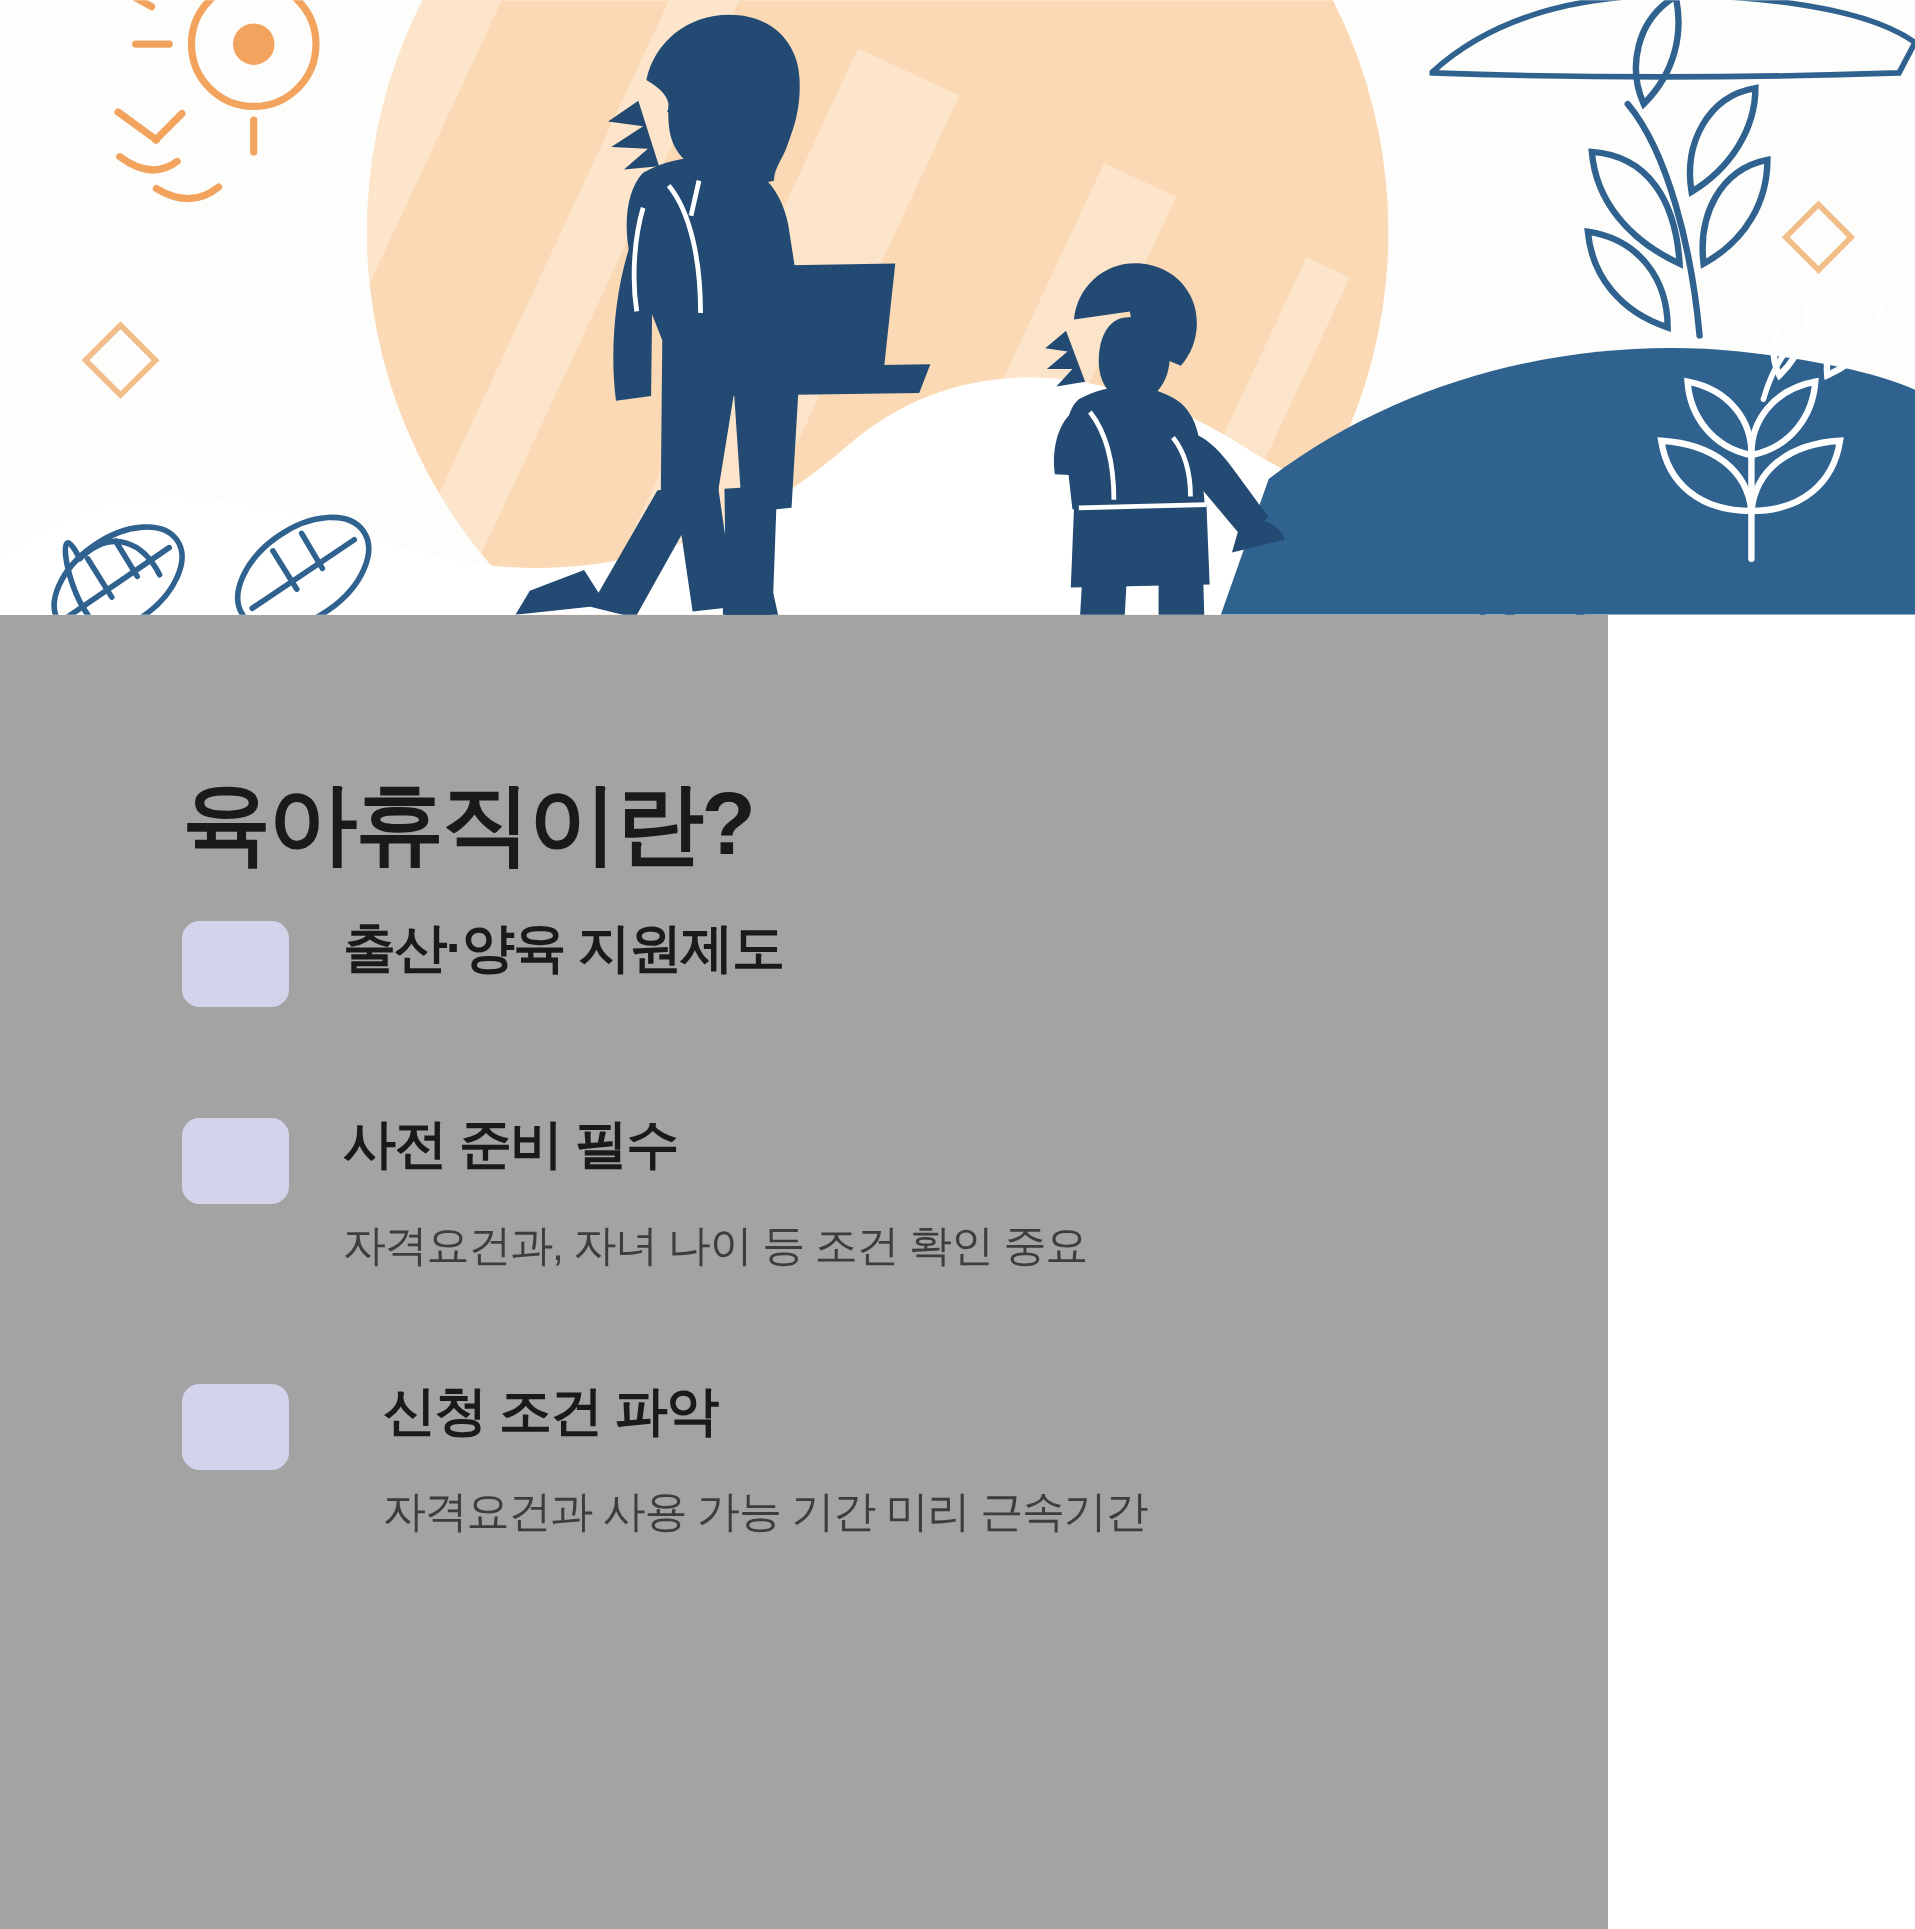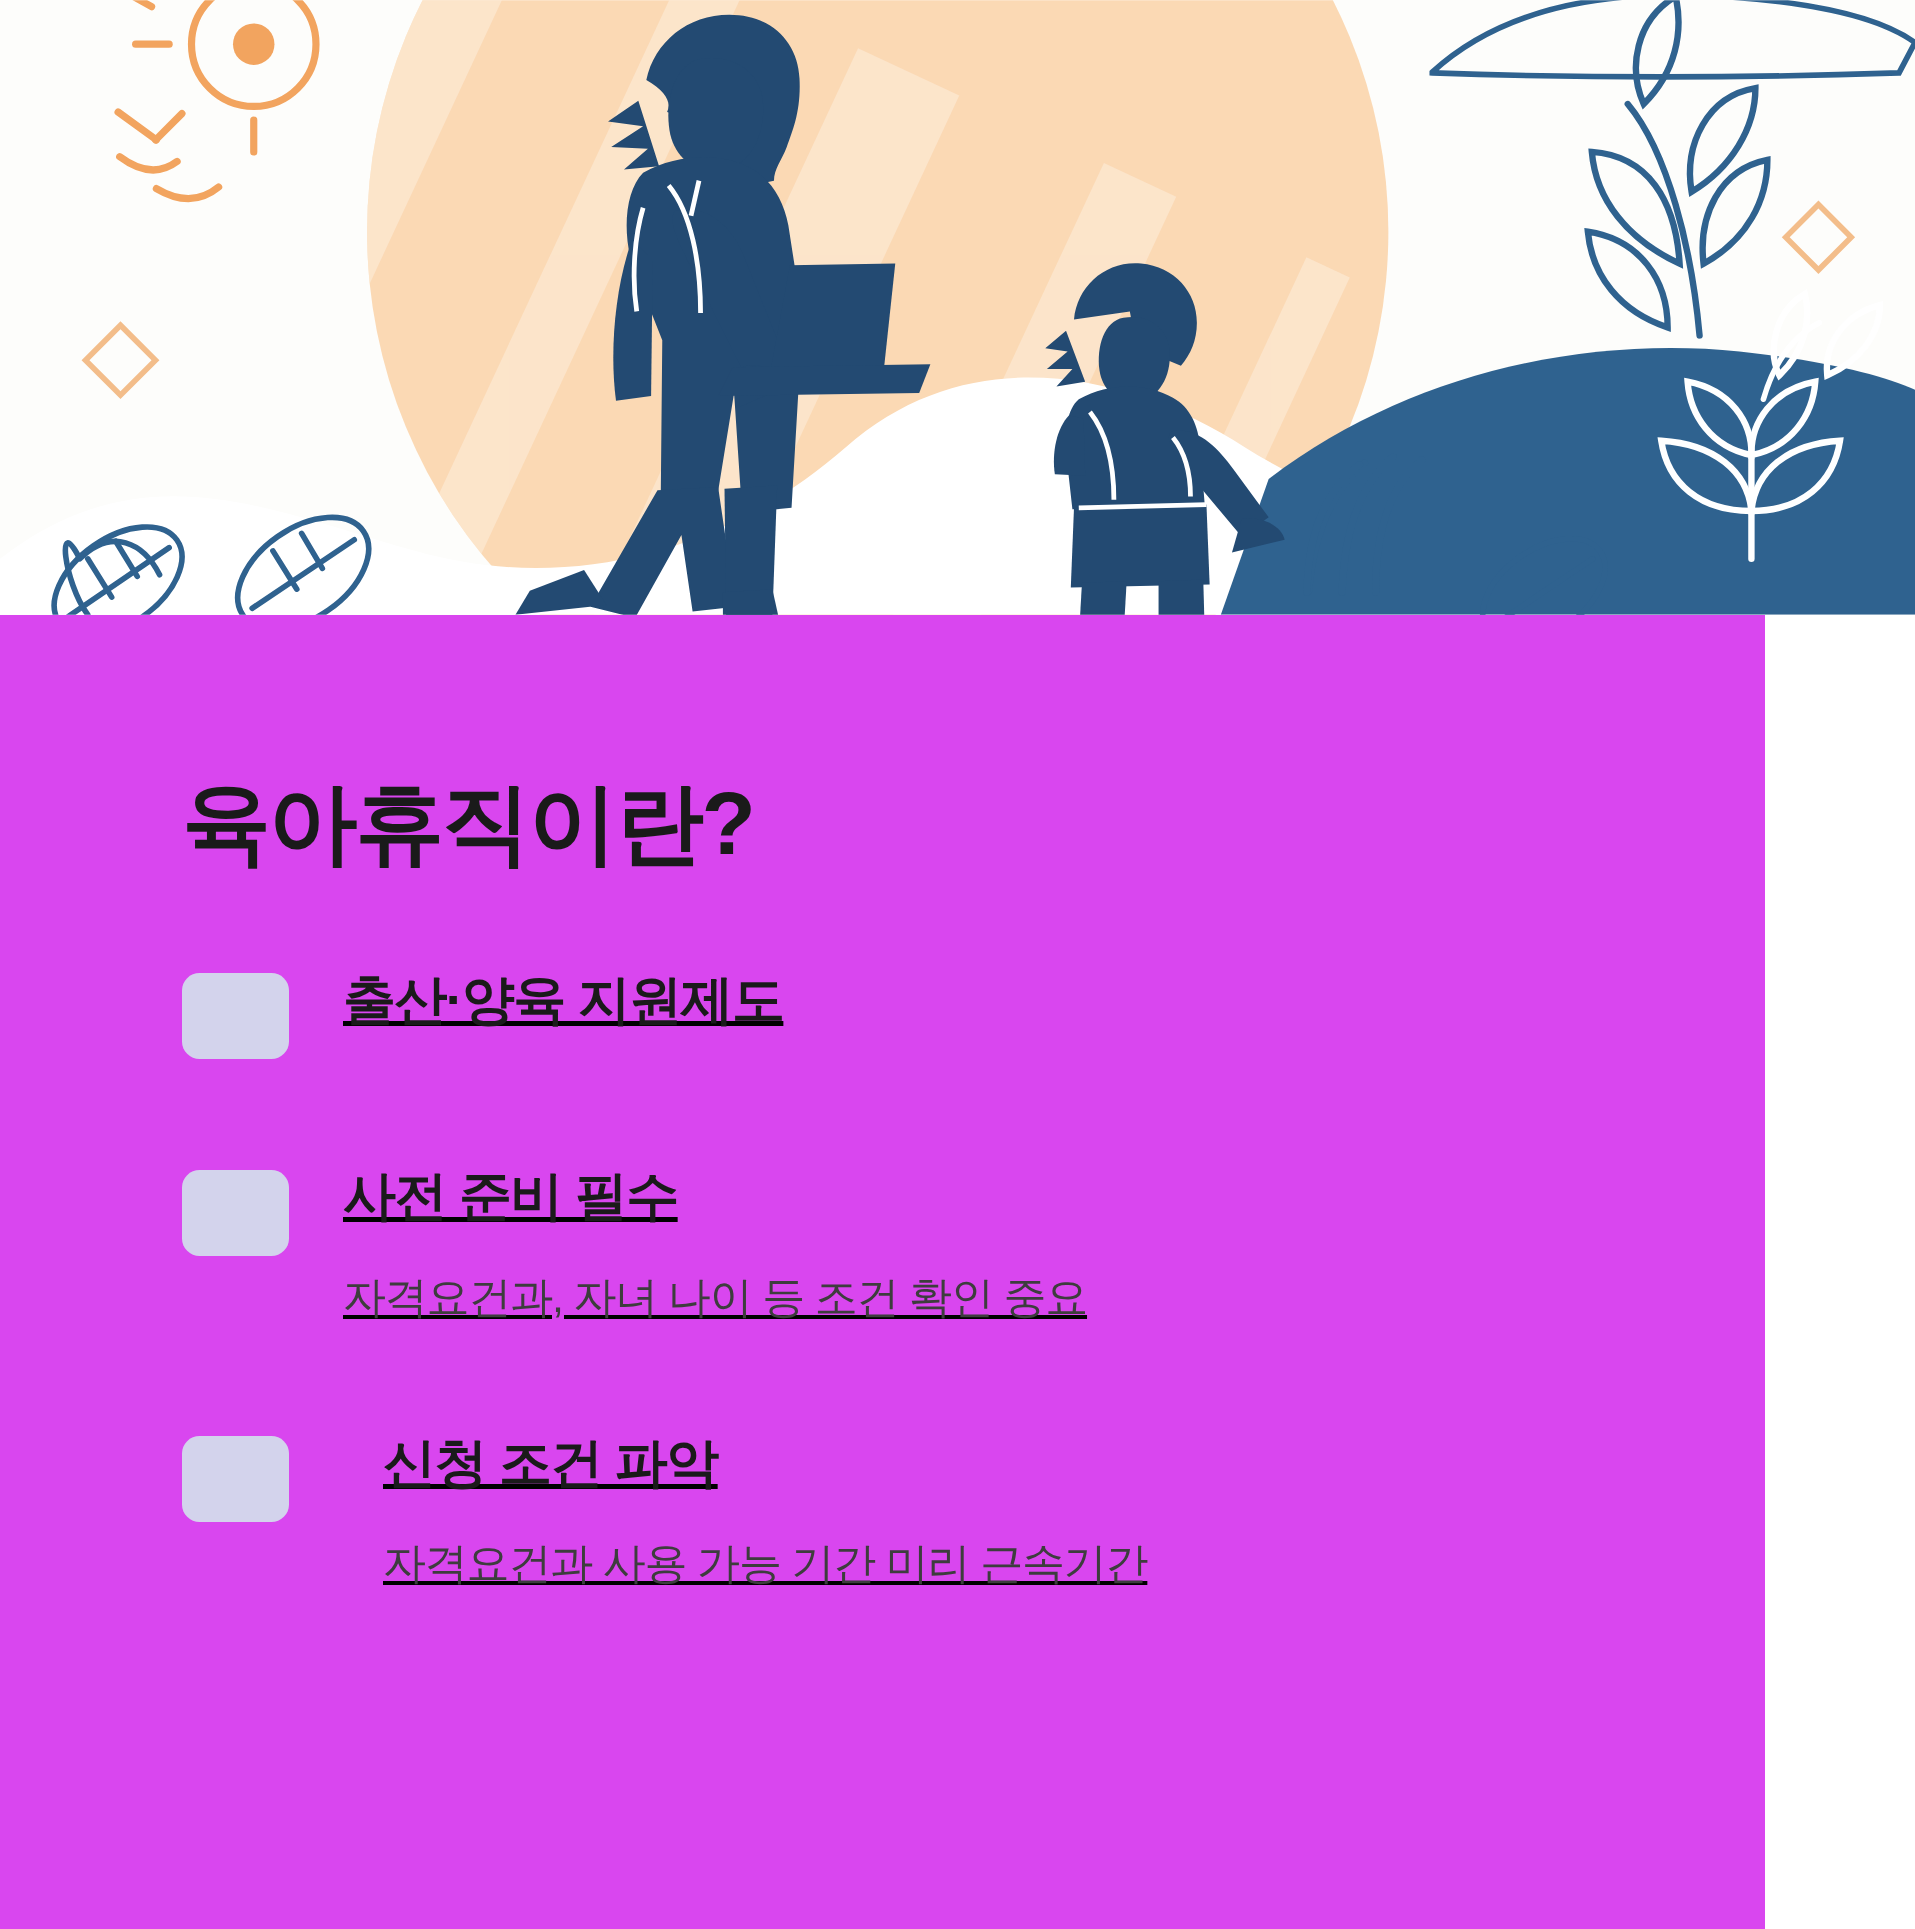--- a/index.html
+++ b/index.html
@@ -7,23 +7,23 @@
   html, body {
     width: 1915px;
     height: 1930px;
     background: #ffffff;
     font-family: "Liberation Sans", "DejaVu Sans", sans-serif;
     overflow: hidden;
   }
 
   .page {
     position: relative;
-    width: 1765px;
+    width: 1608px;
     height: 1930px;
-    background: #d946ef;
+    background: #a3a3a3;
   }
 
   
   .hero {
     position: relative;
     width: 1915px;
     height: 615px;
     background: #fdfdfb;
     overflow: hidden;
   }
@@ -38,23 +38,22 @@
   .page-title {
     margin-left: 182px;
     font-size: 89px;
     font-weight: 800;
     letter-spacing: -2.4px;
     color: #1a1a1a;
     line-height: 1.1;
   }
 
   .feature-list {
-    margin-top: 94px;
+    margin-top: 42px;
     margin-left: 182px;
-    text-decoration: underline;
   }
 
   .feature-item {
     display: flex;
     align-items: flex-start;
     margin-bottom: 104px;
   }
   .feature-item:last-child { margin-bottom: 0; gap: 40px; }
 
   .feature-bullet {

